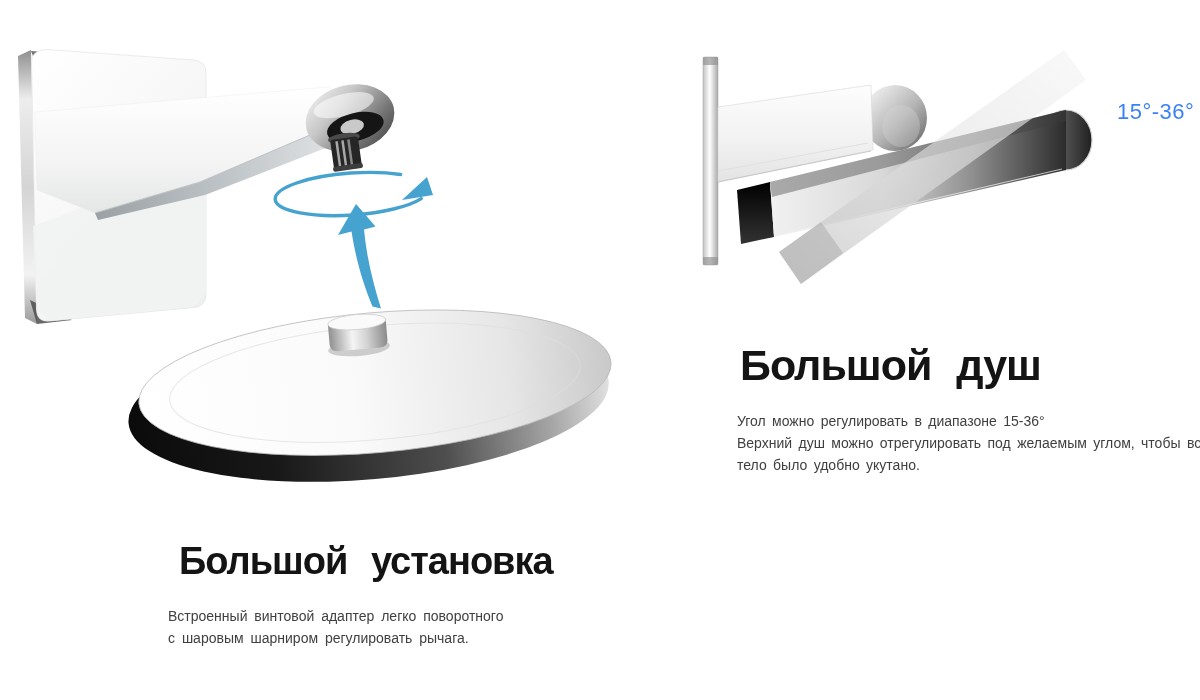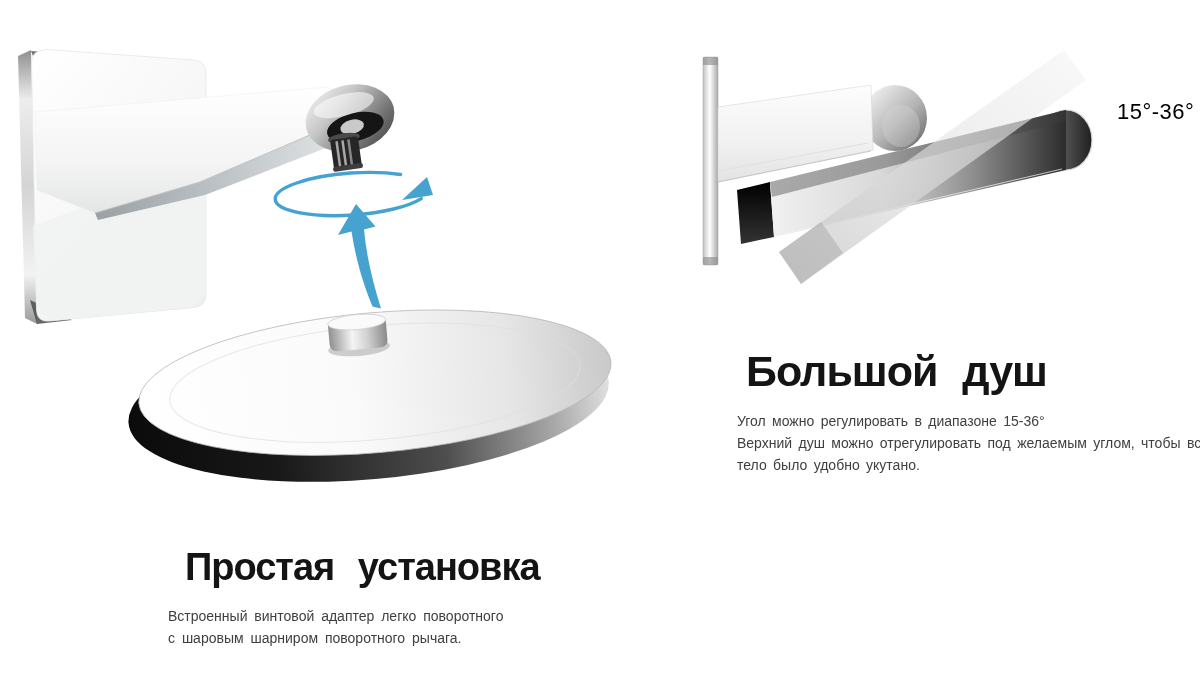--- a/index.html
+++ b/index.html
@@ -2,32 +2,32 @@
 <html><head>
 <meta charset="utf-8">
 <style>
   html,body{margin:0;padding:0;background:#ffffff;}
   .canvas{
     position:relative;width:1200px;height:700px;overflow:hidden;background:#ffffff;
     font-family:"Liberation Sans","DejaVu Sans",sans-serif;
   }
   .illustration{position:absolute;}
   .heading{
-    position:absolute;margin:11px;font-weight:700;color:#141414;
+    position:absolute;margin:5px;font-weight:700;color:#141414;
     white-space:nowrap;letter-spacing:-1px;word-spacing:14px;
   }
   .heading-left{left:174px;top:536px;font-size:38px;line-height:40px;}
   .heading-right{left:735px;top:338px;font-size:43px;line-height:44px;}
   .bodytext{position:absolute;color:#3f3f3f;font-size:14px;}
   .bodytext .line{white-space:nowrap;}
   .body-left{left:168px;top:606px;line-height:21.5px;word-spacing:3px;}
   .body-right{left:737px;top:410px;line-height:22px;word-spacing:2.5px;}
   .angle-label{
     position:absolute;left:1117px;top:99px;font-size:22px;line-height:26px;
-    color:#000000;letter-spacing:0.5px;white-space:nowrap;
+    color:#3b82f6;letter-spacing:0.5px;white-space:nowrap;
   }
 </style>
 </head>
 <body>
 
 <div class="canvas">
 
   <section>
 
     <svg class="illustration" style="left:0;top:30px;" width="680" height="500" viewBox="0 0 680 500">
@@ -122,25 +122,25 @@
         <ellipse cx="358" cy="292" rx="29" ry="7.5" fill="#fafafa" stroke="#cccccc" stroke-width="0.8"></ellipse>
       </g>
 
       <g>
         <ellipse cx="352" cy="164" rx="77" ry="21" transform="rotate(-4 352 164)" fill="none" stroke-width="3.4" stroke-linecap="round" pathLength="100" stroke-dasharray="86 14" stroke-dashoffset="-4" stroke="#46a2cf"></ellipse>
         <polygon points="402,170 427,147 433,165" fill="#46a2cf"></polygon>
       </g>
       <path d="M356,174 L338,205 L351.5,201.5 C356,231 364,256 372.5,276.5 L381,278.5 C373,253 366.5,227 364,199.5 L375.5,196.5 Z" fill="#46a2cf"></path>
     </svg>
 
-    <h2 class="heading heading-left">Простая установка</h2>
+    <h2 class="heading heading-left">Большой установка</h2>
 
     <div class="bodytext body-left">
       <div class="line">Встроенный винтовой адаптер легко поворотного</div>
-      <div class="line">с шаровым шарниром поворотного рычага.</div>
+      <div class="line">с шаровым шарниром регулировать рычага.</div>
     </div>
   </section>
 
   <section>
 
     <svg class="illustration" style="left:690px;top:30px;" width="420" height="280" viewBox="0 0 420 280">
       <defs>
         <linearGradient id="Rside" x1="0" y1="0" x2="1" y2="0">
           <stop offset="0" stop-color="#c2c2c2"></stop>
             <stop offset="0.45" stop-color="#ffffff"></stop>

